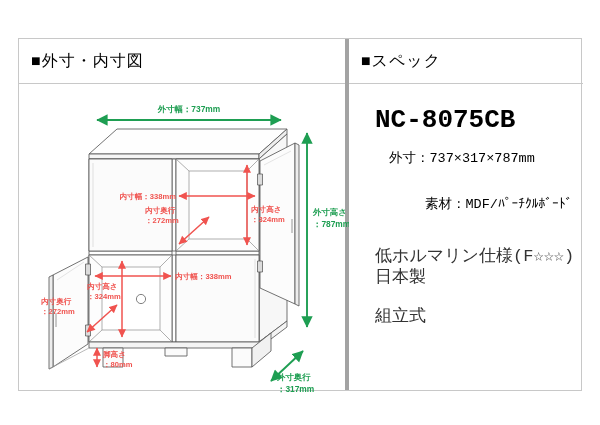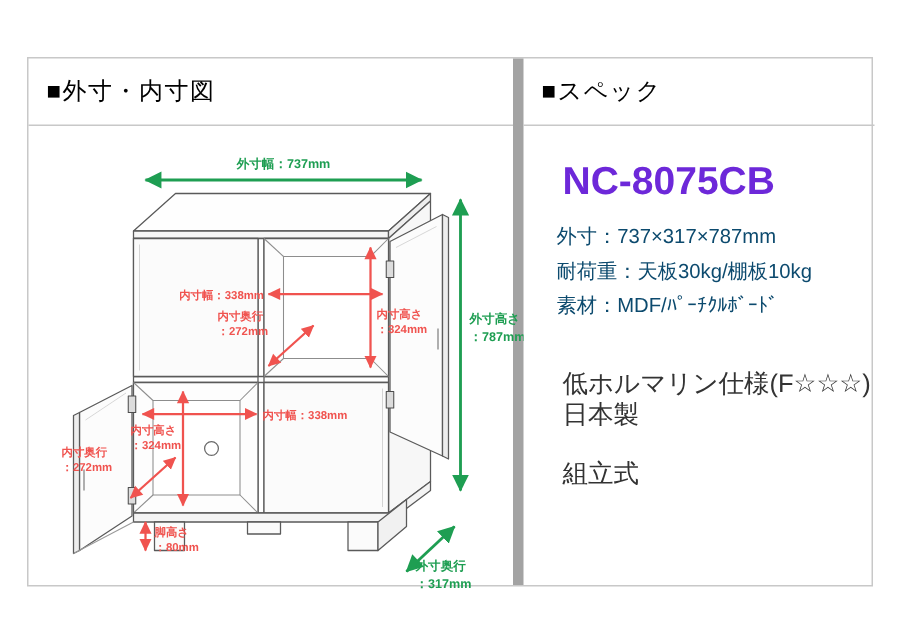--- a/index.html
+++ b/index.html
@@ -12,46 +12,46 @@
   }
   #frame{
     position:absolute;
     left:18px; top:38px;
     width:564px; height:353px;
     border:1px solid #c8c8c8;
     box-sizing:border-box;
     background:#fff;
   }
   .panel{position:absolute;top:0;height:100%;box-sizing:border-box;}
-  #left-panel{left:0;width:330px;border-right:7px solid #a3a3a3;}
-  #right-panel{left:330px;width:234px;}
+  #left-panel{left:0;width:330px;border-right:4px solid #a3a3a3;}
+  #right-panel{left:330px;width:234px;font-family:Liberation Mono, monospace;}
 
   .panel-header{
     position:absolute;left:0;top:0;width:100%;height:45px;
     border-bottom:1px solid #c8c8c8;
     box-sizing:border-box;
   }
   .panel-header .htxt{
     position:absolute;left:12px;top:12px;
     font-size:16px;color:#000;letter-spacing:1px;
     white-space:nowrap;
   }
 
   #model{
     position:absolute;left:26px;top:66px;
-    font-size:26px;font-weight:bold;color:#6d28d9;
+    font-size:26px;font-weight:bold;color:#000000;
     letter-spacing:0px;white-space:nowrap;
   }
   .specline{
-    position:absolute;left:22px;
-    font-size:13.5px;color:#0c4a6e;white-space:nowrap;
+    position:absolute;left:40px;
+    font-size:13.5px;color:#000000;white-space:nowrap;
   }
   #sp0{top:110px;}
   #sp1{top:133px;}
-  #sp2{top:156px;}
+  #sp2{top:156px;margin-left:36px;}
   .subline{
     position:absolute;left:26px;
     font-size:17px;color:#333;white-space:nowrap;
   }
   #sb0{top:205px;}
   #sb1{top:226px;}
   #sb2{top:265px;}
 
   #draw{position:absolute;left:0;top:60px;width:330px;height:307px;}
   svg{display:block;}
@@ -227,21 +227,20 @@
   </div>
 
   <div class="panel" id="right-panel">
     <div class="panel-header">
       <div class="htxt">■スペック</div>
     </div>
 
     <div id="model">NC-8075CB</div>
 
     <div class="specline" id="sp0">外寸：737×317×787mm</div>
-    <div class="specline" id="sp1">耐荷重：天板30kg/棚板10kg</div>
     <div class="specline" id="sp2">素材：MDF/ﾊﾟｰﾁｸﾙﾎﾞｰﾄﾞ</div>
 
     <div class="subline" id="sb0">低ホルマリン仕様(F☆☆☆)</div>
     <div class="subline" id="sb1">日本製</div>
     <div class="subline" id="sb2">組立式</div>
   </div>
 
 </div>
 
 </body></html>

